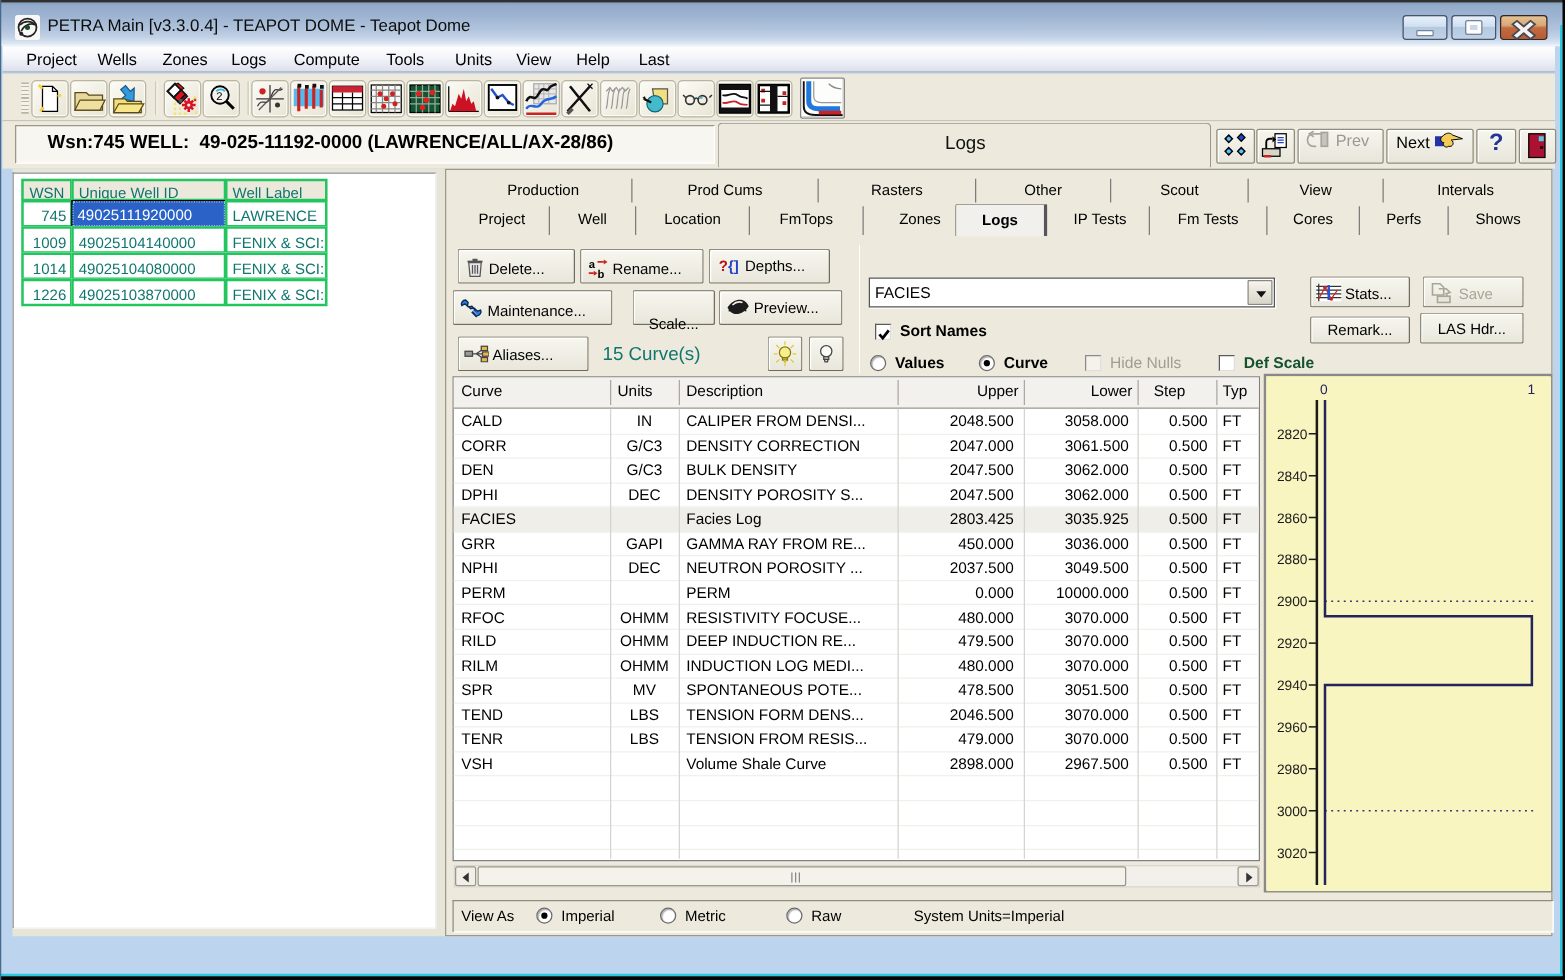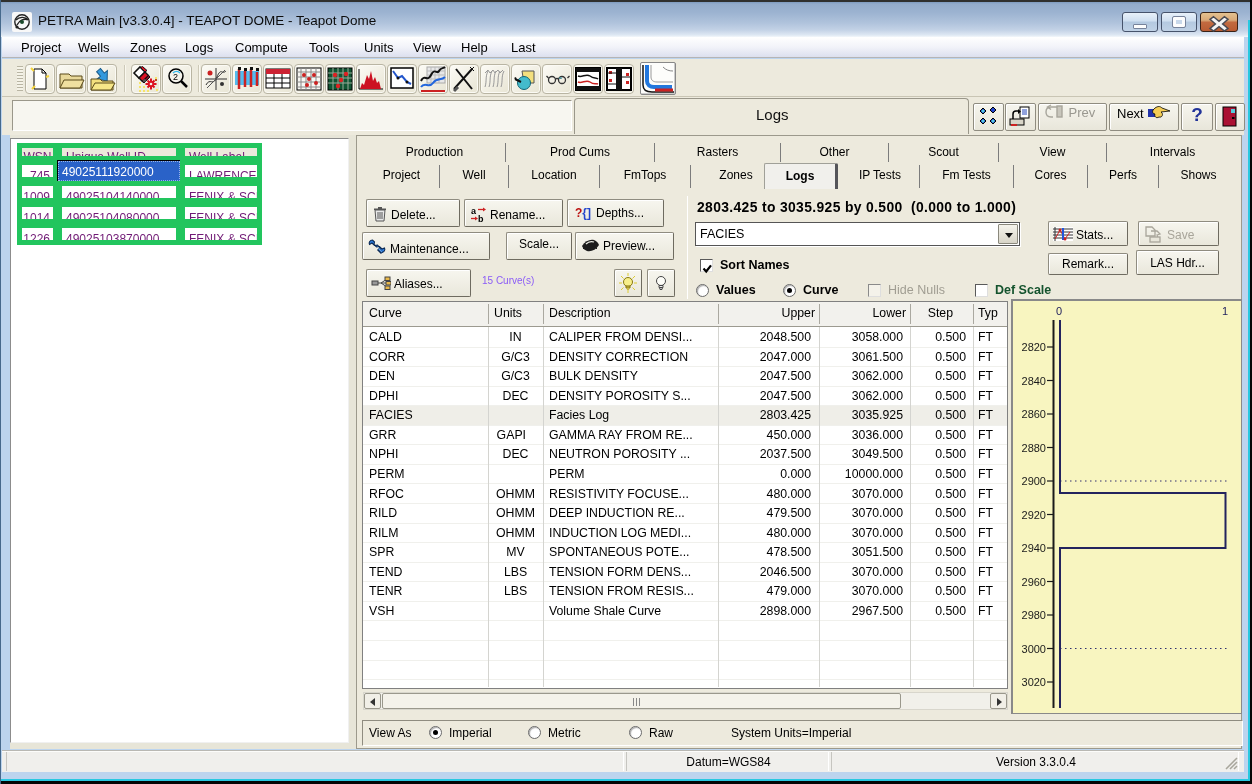--- a/index.html
+++ b/index.html
@@ -30,21 +30,21 @@
 #wsnbox{left:10px;top:3px;width:560px;height:31px;background:#f7f6f0;border:1px solid #9a978a;border-right-color:#fff;border-bottom-color:#fff;}
 #wsntext{left:36px;top:8px;font-size:15px;font-weight:bold;color:#000;white-space:nowrap;}
 #logsbox{left:572px;top:1px;width:395px;height:36px;background:#edeadd;border:1px solid #9a978a;border-bottom:none;border-radius:4px 4px 0 0;}
 #logstext{left:754px;top:9px;font-size:15px;color:#111;}
 .hbtn{position:absolute;top:6px;height:28px;background:linear-gradient(to bottom,#f6f5ee,#e8e6da);border:1px solid #8f8c80;border-radius:2px;box-shadow:inset 1px 1px 0 #fff;font-size:13px;color:#000;}
 
 #main{left:2px;top:135px;width:1242px;height:614px;background:#bcd4ee;}
 #leftpanel{left:8px;top:3px;width:339px;height:605px;background:#fff;border:1px solid #8c8c8c;border-right-color:#f0f0f0;border-bottom-color:#f0f0f0;}
 #rightpanel{left:354px;top:0px;width:886px;height:614px;background:#edeadd;border:1px solid #9c998c;}
 
-.lt{position:absolute;border:5px solid #22c55e;font-size:12px;color:#701a75;overflow:hidden;white-space:nowrap;}
+.lt{position:absolute;border:2px solid #22c55e;font-size:12px;color:#0f766e;overflow:hidden;white-space:nowrap;}
 .lth{background:#ece9dc;}
 .ltd{background:#fff;}
 
 .tab{position:absolute;font-size:12px;color:#000;text-align:center;border-right:1px solid #7c7c7c;}
 
 .cbtn{position:absolute;background:linear-gradient(to bottom,#f7f6ef,#e9e7db);border:1px solid #8f8c80;border-bottom-color:#6e6b60;border-right-color:#6e6b60;border-radius:2px;box-shadow:inset 1px 1px 0 #fff;font-size:12px;color:#000;}
 
 #ctable{left:5px;top:165px;width:646px;height:388px;background:#fff;border:1px solid #808080;font-size:12.3px;color:#000;}
 .crow{position:absolute;left:0;width:644px;height:19.6px;border-bottom:1px solid #f0f0ec;}
 .cc{position:absolute;top:2px;white-space:nowrap;overflow:hidden;}
@@ -276,20 +276,21 @@
           <path d="M6 2v16c0 4 3 6 7 6h18" fill="none" stroke="#2277dd" stroke-width="4"></path>
           <path d="M2 2v20c0 5 4 7 9 7h22" fill="none" stroke="#111" stroke-width="1.5"></path>
           <path d="M10 2v12c0 3 2 5 6 5h16" fill="none" stroke="#999" stroke-width="1"></path>
           <path d="M14 27h18" stroke="#cc2222" stroke-width="3"></path>
           <path d="M22 4c3 3 6 4 10 4" fill="none" stroke="#888"></path>
         </svg>
     </div>
   </div>
   <div id="headerrow" class="abs">
     <div id="wsnbox" class="abs"></div>
+    <div id="wsntext" class="abs">Wsn:745 WELL:&nbsp; 49-025-11192-0000 (LAWRENCE/ALL/AX-28/86)</div>
     <div id="logsbox" class="abs"></div>
     <div id="logstext" class="abs">Logs</div>
     <div class="hbtn" style="left:971px;width:31px"><svg width="26" height="24" viewBox="0 0 26 24" style="margin:1px 0 0 1px">
           <g fill="#2244cc" stroke="#000">
             <path d="M8 3l3 3-3 3-3-3z"></path>
             <path d="M18 2l3 3-3 3-3-3z"></path>
             <path d="M8 13l3 3-3 3-3-3z"></path>
             <path d="M18 13l3 3-3 3-3-3z"></path>
           </g>
           <circle cx="8" cy="6" r="1.5" fill="#55ccdd"></circle>
@@ -382,52 +383,51 @@
               <path d="M1 12.5h4"></path>
               <path d="M5 10.5l3 2-3 2z" stroke="none"></path>
             </g>
           </svg>Rename...</div>
       <div class="cbtn" style="left:210px;top:63px;width:97px;height:28px;padding-top:6px"><span style="margin:0 5px 0 7px"><b style="color:#bb1111">?</b><b style="color:#2244cc">{]</b></span>Depths...</div>
       <div class="cbtn" style="left:5px;top:96px;width:128px;height:28px;padding-top:6px"><svg width="18" height="17" viewBox="0 0 18 17" style="vertical-align:-3px;margin:0 4px 0 5px">
             <path d="M1.5 5.5C.5 3.5 2 1 4.5 1l2 2-.5 2.5L8.5 8l3-.5 2.5 2.5 2.5-1c1 2-.5 4.5-3 4.5l-2-2 .5-2.5L9.5 6l-3 .5L4 4z" fill="#2b7de0" stroke="#0c2a55" stroke-width="1.1"></path>
             <path d="M10 10l4 4" stroke="#0c2a55" stroke-width="3"></path>
             <path d="M10.5 9.5l3.5 3.5" stroke="#5aa0f0" stroke-width="1.2"></path>
           </svg>Maintenance...</div>
-      <div class="cbtn" style="left:149px;top:96px;width:66px;height:28px;padding-top:4px;text-align:center">Scale...</div>
+      <div class="cbtn" style="left:149px;top:96px;width:66px;height:28px;padding-top:19px;text-align:center">Scale...</div>
       <div class="cbtn" style="left:218px;top:96px;width:99px;height:28px;padding-top:6px"><svg width="19" height="13" viewBox="0 0 19 13" style="vertical-align:-2px;margin:0 3px 0 5px">
             <path d="M1 7C4 2 9 0 13 1c3 1 4 3 5 5-3 5-8 7-12 6-3-1-4-3-5-5z" fill="#1c1c1c"></path>
             <path d="M5 5c2-2 5-3 8-2" stroke="#f0f0e8" stroke-width="1.3" fill="none"></path>
             <path d="M2 10l2-2M16 10l-2-2" stroke="#1c1c1c"></path>
           </svg>Preview...</div>
       <div class="cbtn" style="left:9px;top:133px;width:105px;height:28px;padding-top:6px"><svg width="20" height="14" viewBox="0 0 20 14" style="vertical-align:-2px;margin:0 3px 0 4px">
             <rect x="1" y="5" width="6" height="4" fill="#999" stroke="#444"></rect>
             <g stroke="#444">
               <path d="M7 7h3M10 7L16 3M10 7h7M10 7l6 4"></path>
             </g>
             <rect x="14" y="1" width="5" height="3.5" fill="#e8b84a" stroke="#444"></rect>
             <rect x="15" y="5.5" width="5" height="3.5" fill="#e8b84a" stroke="#444"></rect>
             <rect x="14" y="10" width="5" height="3.5" fill="#e8b84a" stroke="#444"></rect>
           </svg>Aliases...</div>
-      <div class="abs" style="left:125px;top:139px;font-size:10px;color:#8b5cf6">15 Curve(s)</div>
+      <div class="abs" style="left:125px;top:139px;font-size:15px;color:#0f766e">15 Curve(s)</div>
       <div class="cbtn" style="left:257px;top:133px;width:28px;height:28px"><svg width="24" height="24" viewBox="0 0 24 24" style="margin:1px">
             <g stroke="#ddcc33">
               <path d="M12 2v3M12 19v3M3 12h3M18 12h3M5 5l2.5 2.5M19 5l-2.5 2.5M5 19l2.5-2.5M19 19l-2.5-2.5"></path>
             </g>
             <circle cx="12" cy="11" r="4.5" fill="#f7ef8a" stroke="#887711"></circle>
             <path d="M10 15h4v2h-4z" fill="#ccbb44" stroke="#887711"></path>
             <path d="M10.5 17h3l-.5 2h-2z" fill="#ccbb44"></path>
           </svg></div>
       <div class="cbtn" style="left:290px;top:133px;width:28px;height:28px"><svg width="24" height="24" viewBox="0 0 24 24" style="margin:1px">
             <circle cx="12" cy="10" r="4.5" fill="#fdfdf8" stroke="#444"></circle>
             <path d="M10 14.5h4v2h-4z" fill="#eee" stroke="#444"></path>
             <path d="M10.5 16.5h3l-.5 2h-2z" fill="#ddd" stroke="#444"></path>
           </svg></div>
       <div class="abs" style="left:330px;top:60px;width:1px;height:103px;background:#c9c6b8;border-right:1px solid #fff"></div>
 
-      <div class="abs" style="left:340px;top:63px;font-size:13.9px;color:#000;font-weight:bold;letter-spacing:0.35px">2803.425 to 3035.925 by 0.500&nbsp; (0.000 to 1.000)</div>
       <div class="abs" style="left:338px;top:86px;width:325px;height:24px;background:#fff;border:1px solid #555;box-shadow:1px 1px 0 #fff">
         <div class="abs" style="left:4px;top:4px;font-size:12.5px;color:#000">FACIES</div>
         <div class="abs" style="right:1px;top:1px;width:20px;height:20px;background:linear-gradient(to bottom,#f6f4ec,#d8d5c8);border:1px solid #8a887c;border-radius:1px">
             <div class="abs" style="left:6px;top:8px;width:0;height:0;border:4px solid transparent;border-top:5px solid #111;border-bottom:none"></div>
           </div>
       </div>
       <div class="cbtn" style="left:691px;top:85px;width:80px;height:25px;padding-top:4px"><svg width="22" height="17" viewBox="0 0 22 17" style="vertical-align:-4px;margin:0 2px 0 3px">
             <rect x="1" y="1" width="20" height="14" fill="#fff"></rect>
             <g stroke="#333">
               <path d="M1 3h20M1 6h20M1 9h20M1 12h20M3 1v14"></path>
@@ -461,21 +461,21 @@
       <div class="abs" style="left:618px;top:148px;width:13px;height:13px;background:#fff;border:1px solid;border-color:#5a5a5a #dedede #dedede #5a5a5a"></div>
       <div class="abs" style="left:638px;top:147px;font-size:12.5px;font-weight:bold;color:#14532d">Def Scale</div>
 
       <div id="ctable" class="abs">
         <div class="abs" style="left:0;top:0;width:644px;height:25px;background:#f2f1ed;border-bottom:1px solid #9c9a90">
           <div class="cc" style="left:6px;top:4px">Curve</div>
           <div class="cc" style="left:131px;top:4px">Units</div>
           <div class="cc" style="left:186px;top:4px">Description</div>
           <div class="cc" style="left:396px;top:4px;width:56px;text-align:right">Upper</div>
           <div class="cc" style="left:487px;top:4px;width:56px;text-align:right">Lower</div>
-          <div class="cc" style="left:544px;top:4px;width:46px;text-align:right">Step</div>
+          <div class="cc" style="left:560px;top:4px;width:46px;text-align:left">Step</div>
           <div class="cc" style="left:615px;top:4px">Typ</div>
           <div class="abs" style="left:125px;top:2px;bottom:2px;width:1px;background:#aaa8a0"></div>
           <div class="abs" style="left:180px;top:2px;bottom:2px;width:1px;background:#aaa8a0"></div>
           <div class="abs" style="left:355px;top:2px;bottom:2px;width:1px;background:#aaa8a0"></div>
           <div class="abs" style="left:456px;top:2px;bottom:2px;width:1px;background:#aaa8a0"></div>
           <div class="abs" style="left:547px;top:2px;bottom:2px;width:1px;background:#aaa8a0"></div>
           <div class="abs" style="left:610px;top:2px;bottom:2px;width:1px;background:#aaa8a0"></div>
         </div>
         <div class="crow" style="top:26px">
             <span class="cc" style="left:6px">CALD</span>
@@ -516,21 +516,21 @@
         <div class="crow" style="top:104.2px;background:#efeee8">
             <span class="cc" style="left:6px">FACIES</span>
             <span class="cc" style="left:186px">Facies Log</span>
             <span class="cc" style="left:355px;width:93px;text-align:right">2803.425</span>
             <span class="cc" style="left:456px;width:84px;text-align:right">3035.925</span>
             <span class="cc" style="left:547px;width:56px;text-align:right">0.500</span>
             <span class="cc" style="left:615px">FT</span>
           </div>
         <div class="crow" style="top:123.8px">
             <span class="cc" style="left:6px">GRR</span>
-            <span class="cc" style="left:108px;width:55px;text-align:right">GAPI</span>
+            <span class="cc" style="left:125px;width:55px;text-align:center">GAPI</span>
             <span class="cc" style="left:186px">GAMMA RAY FROM RE...</span>
             <span class="cc" style="left:355px;width:93px;text-align:right">450.000</span>
             <span class="cc" style="left:456px;width:84px;text-align:right">3036.000</span>
             <span class="cc" style="left:547px;width:56px;text-align:right">0.500</span>
             <span class="cc" style="left:615px">FT</span>
           </div>
         <div class="crow" style="top:143.4px">
             <span class="cc" style="left:6px">NPHI</span>
             <span class="cc" style="left:125px;width:55px;text-align:center">DEC</span>
             <span class="cc" style="left:186px">NEUTRON POROSITY ...</span>
@@ -678,34 +678,18 @@
           </div>
         <div class="abs" style="left:86px;top:5px">Imperial</div>
         <div class="abs" style="left:165px;top:5px;width:13px;height:13px;background:#fff;border:1px solid #6a6a6a;border-radius:50%;box-shadow:inset 1px 1px 1px rgba(90,90,90,0.5)"></div>
         <div class="abs" style="left:185px;top:5px">Metric</div>
         <div class="abs" style="left:266px;top:5px;width:13px;height:13px;background:#fff;border:1px solid #6a6a6a;border-radius:50%;box-shadow:inset 1px 1px 1px rgba(90,90,90,0.5)"></div>
         <div class="abs" style="left:286px;top:5px">Raw</div>
         <div class="abs" style="left:368px;top:5px">System Units=Imperial</div>
       </div>
     </div>
   </div>
-  <div id="statusbar" class="abs">
-    <div class="abs" style="left:0;top:0;width:1242px;height:1px;background:#b9b8b3"></div>
-    <div class="abs" style="left:0;top:1px;width:1242px;height:1px;background:#fcfcfa"></div>
-    <div class="sbsec" style="left:4px;width:618px"></div>
-    <div class="sbsec" style="left:624px;width:203px">
-        <div class="abs" style="left:0;width:203px;top:3px;text-align:center">Datum=WGS84</div>
-      </div>
-    <div class="sbsec" style="left:829px;width:408px">
-        <div class="abs" style="left:0;width:408px;top:3px;text-align:center">Version 3.3.0.4</div>
-      </div>
-    <svg width="13" height="13" viewBox="0 0 13 13" style="position:absolute;right:6px;bottom:2px">
-        <g stroke="#a8a69c" stroke-width="1.5">
-          <path d="M12 1L1 12M12 5L5 12M12 9l-3 3"></path>
-        </g>
-      </svg>
-  </div>
   <div id="edge-r-teal" class="abs"></div>
   <div id="edge-r-blk" class="abs"></div>
   <div id="edge-b-teal" class="abs"></div>
   <div id="edge-b-blk" class="abs"></div>
   <div id="edge-l-blk" class="abs"></div>
 </div>
 
 </body></html>

